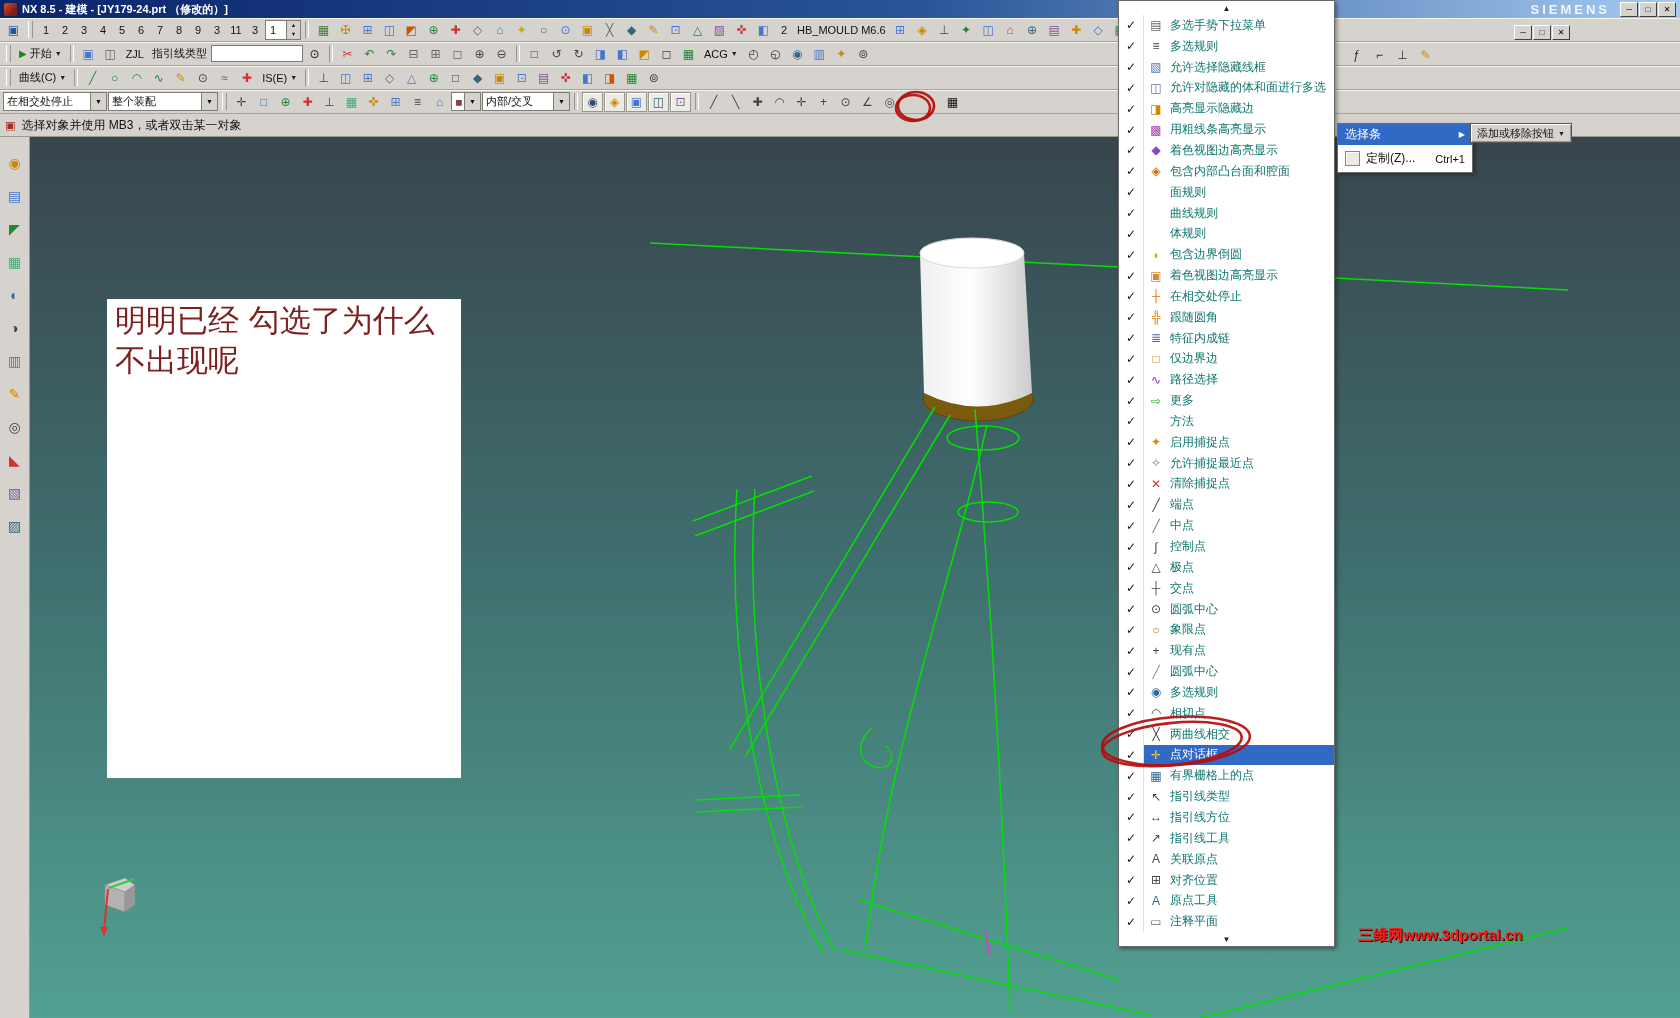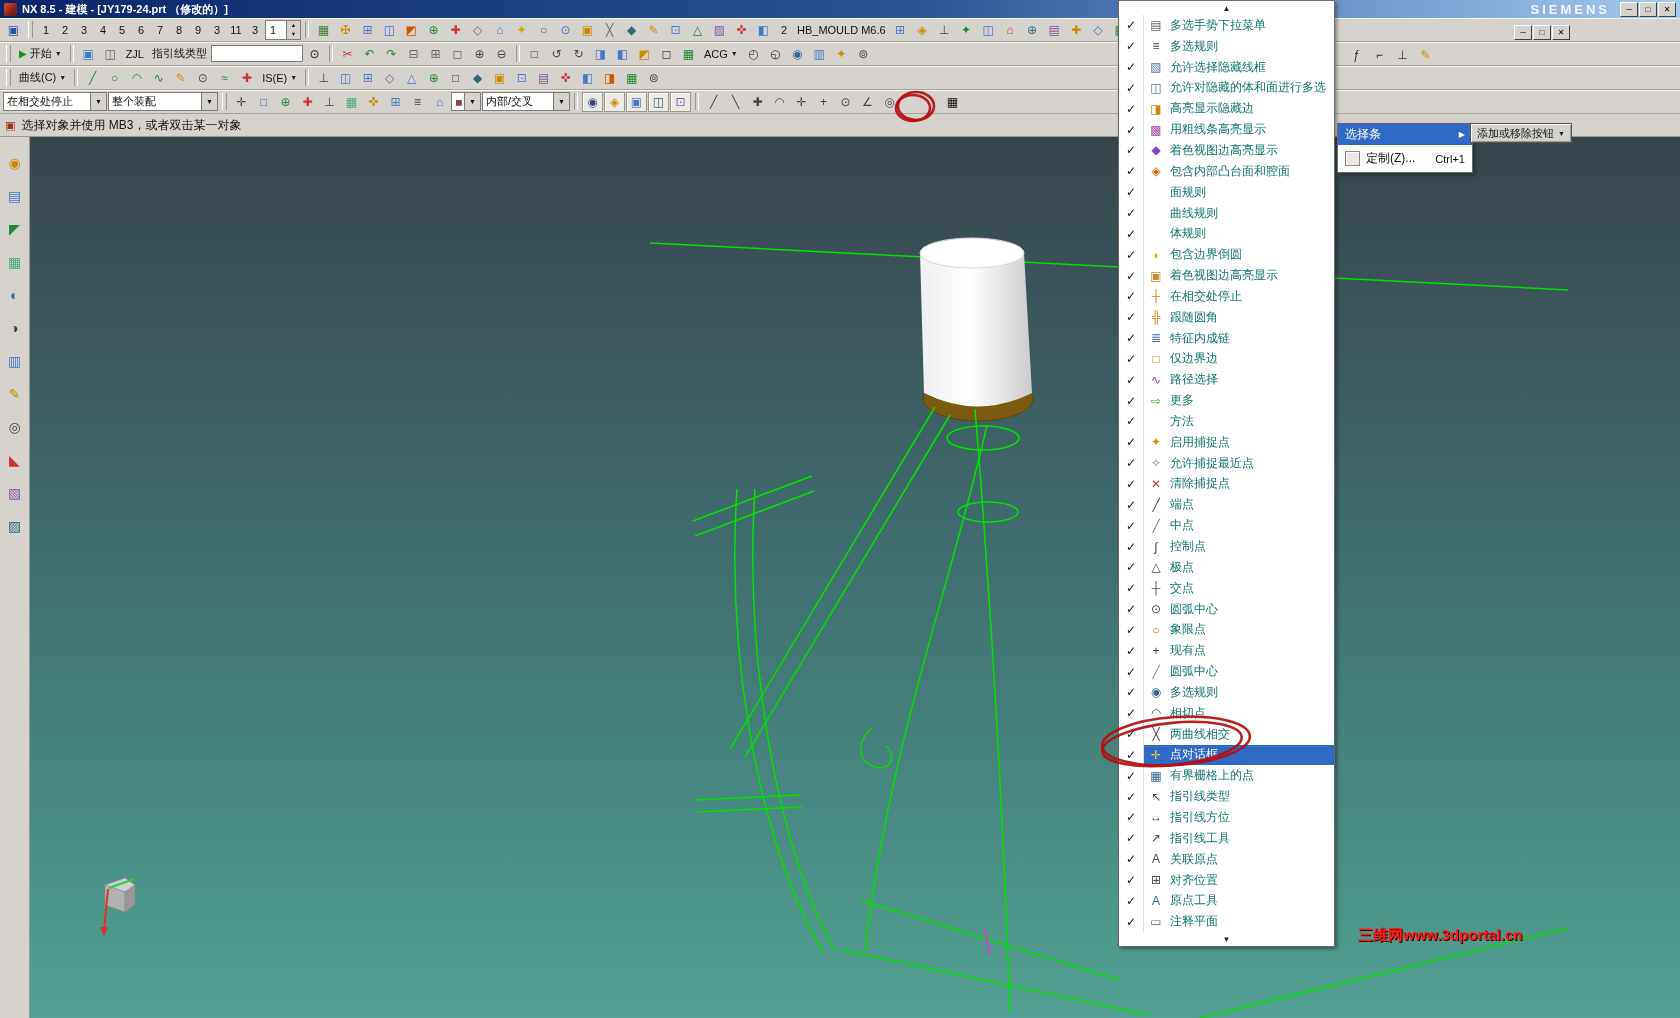--- a/index.html
+++ b/index.html
@@ -398,20 +398,21 @@
       <g>
         <polygon points="75,748 95,741 105,748 95,755" fill="#cfcfcf" stroke="#888" stroke-width="0.5"></polygon>
         <polygon points="75,748 75,768 95,775 95,755" fill="#b2b2b2" stroke="#888" stroke-width="0.5"></polygon>
         <polygon points="95,755 95,775 105,768 105,748" fill="#989898" stroke="#888" stroke-width="0.5"></polygon>
         <path d="M78,752 L74,793" stroke="#e03030" stroke-width="2" fill="none"></path>
         <polygon points="74,799 70,790 78,790" fill="#e03030"></polygon>
         <path d="M79,751 L104,742" stroke="#2ecc40" stroke-width="2" fill="none"></path>
       </g>
     </svg>
 
+    <div id="note">明明已经 勾选了为什么不出现呢</div>
   </div>
 
   <div id="watermark">三维网www.3dportal.cn</div>
 
   <div id="menu-panel">
     <div class="scrollrow">
       <span>▲</span>
     </div>
     <div id="menu-items">
 

